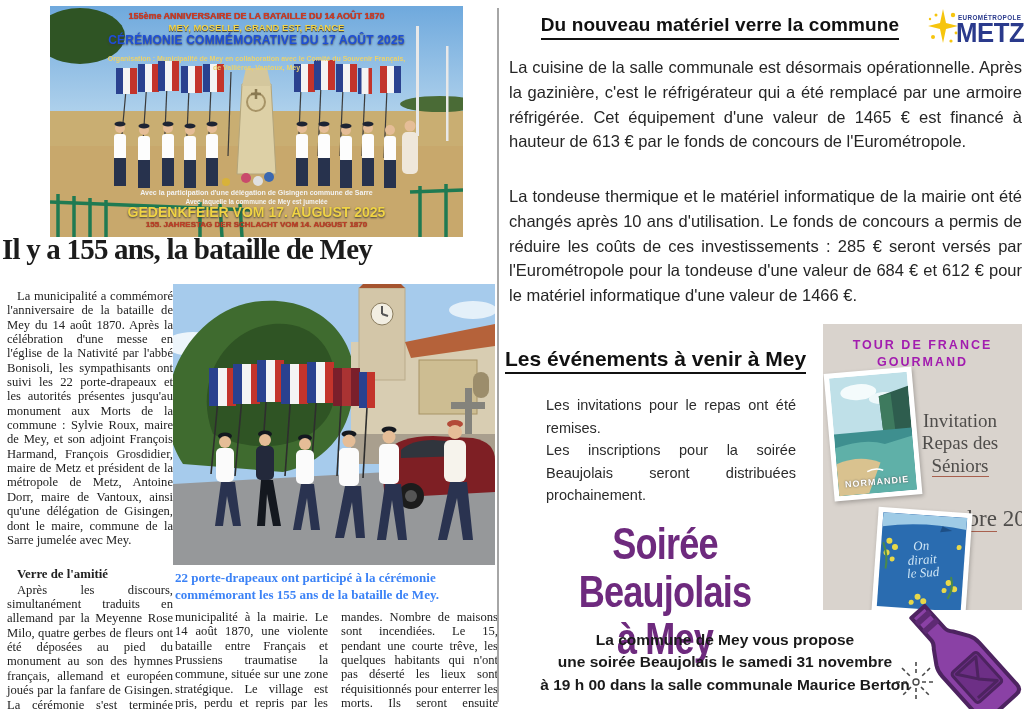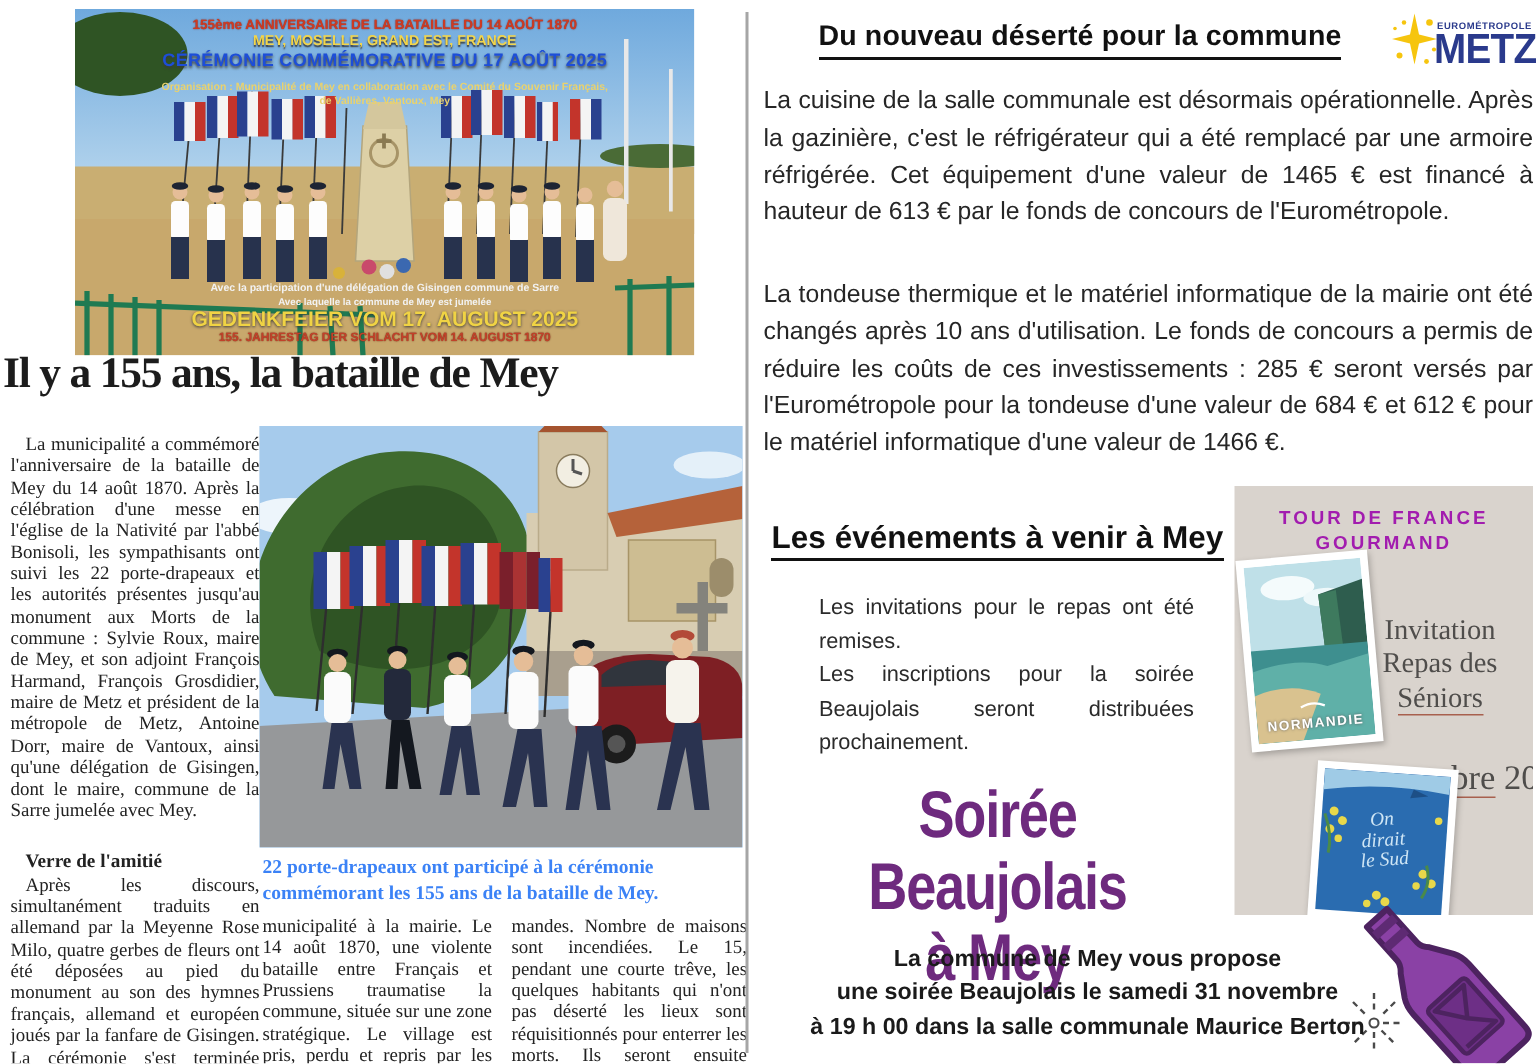--- a/index.html
+++ b/index.html
@@ -39,21 +39,21 @@
   
   .r-h1-wrap{left:505px;top:14px;width:430px;text-align:center;}
   .r-h1{display:inline-block;font-size:19px;font-weight:bold;color:#111;
         border-bottom:2px solid #111;padding-bottom:2px;letter-spacing:.1px;}
   .logo{left:926px;top:5px;width:96px;height:50px;}
   .logo .l-top{position:absolute;left:32px;top:9px;font-size:6.3px;font-weight:bold;color:#2a3a8c;letter-spacing:.4px;}
   .logo .l-main{position:absolute;left:30px;top:12px;font-size:28px;font-weight:900;color:#2a3a8c;
                 transform:scaleX(.92);transform-origin:left;letter-spacing:-.5px;}
   .rp{left:509px;width:513px;font-size:16.5px;line-height:1.5;text-align:justify;color:#262626;}
   .rp1{top:55px;} .rp2{top:184px;}
-  .r-h2-wrap{left:505px;top:347px;width:320px;text-align:center;}
+  .r-h2-wrap{left:505px;top:347px;width:320px;text-align:left;}
   .r-h2{display:inline-block;font-size:21px;font-weight:bold;color:#111;
         border-bottom:2.5px solid #111;padding-bottom:1px;}
   .events{left:546px;top:394px;width:250px;font-size:14.5px;line-height:1.56;text-align:justify;color:#2b2b2b;}
   .events p{margin:0;}
 
   
   .card{left:823px;top:324px;width:199px;height:286px;background:#d9d3cd;overflow:hidden;}
   .card-title{position:absolute;left:0;top:13px;width:100%;text-align:center;
               font-size:12.5px;font-weight:bold;letter-spacing:2px;color:#a21caf;line-height:1.35;}
   .pc{position:absolute;background:#fff;box-shadow:1px 2px 4px rgba(0,0,0,.25);padding:5px;}
@@ -388,21 +388,21 @@
   <div class="abs newscol serif col2">
     <p style="text-indent:0">municipalité à la mairie. Le 14 août 1870, une violente bataille entre Français et Prussiens traumatise la commune, située sur une zone stratégique. Le village est pris, perdu et repris par les troupes alle-</p>
   </div>
   <div class="abs newscol serif col3">
     <p style="text-indent:0">mandes. Nombre de maisons sont incendiées. Le 15, pendant une courte trêve, les quelques habitants qui n'ont pas déserté les lieux sont réquisitionnés pour enterrer les morts. Ils seront ensuite évacués.</p>
   </div>
 
   <div class="abs divider"></div>
 
   <div class="abs r-h1-wrap">
-    <span class="r-h1">Du nouveau déserté pour la commune</span>
+    <span class="r-h1">Du nouveau matériel verre la commune</span>
   </div>
 
   <div class="abs logo">
     <svg width="34" height="46" viewBox="0 0 34 46" style="position:absolute;left:0;top:2px;">
       <g fill="#f6c50e">
         <path d="M17 2 L20 16 L32 19 L20 22 L17 36 L14 22 L2 19 L14 16 Z"></path>
         <circle cx="27" cy="8" r="2.2"></circle>
           <circle cx="7" cy="30" r="2"></circle>
         <circle cx="25" cy="34" r="1.6"></circle>
           <circle cx="10" cy="8" r="1.5"></circle>

